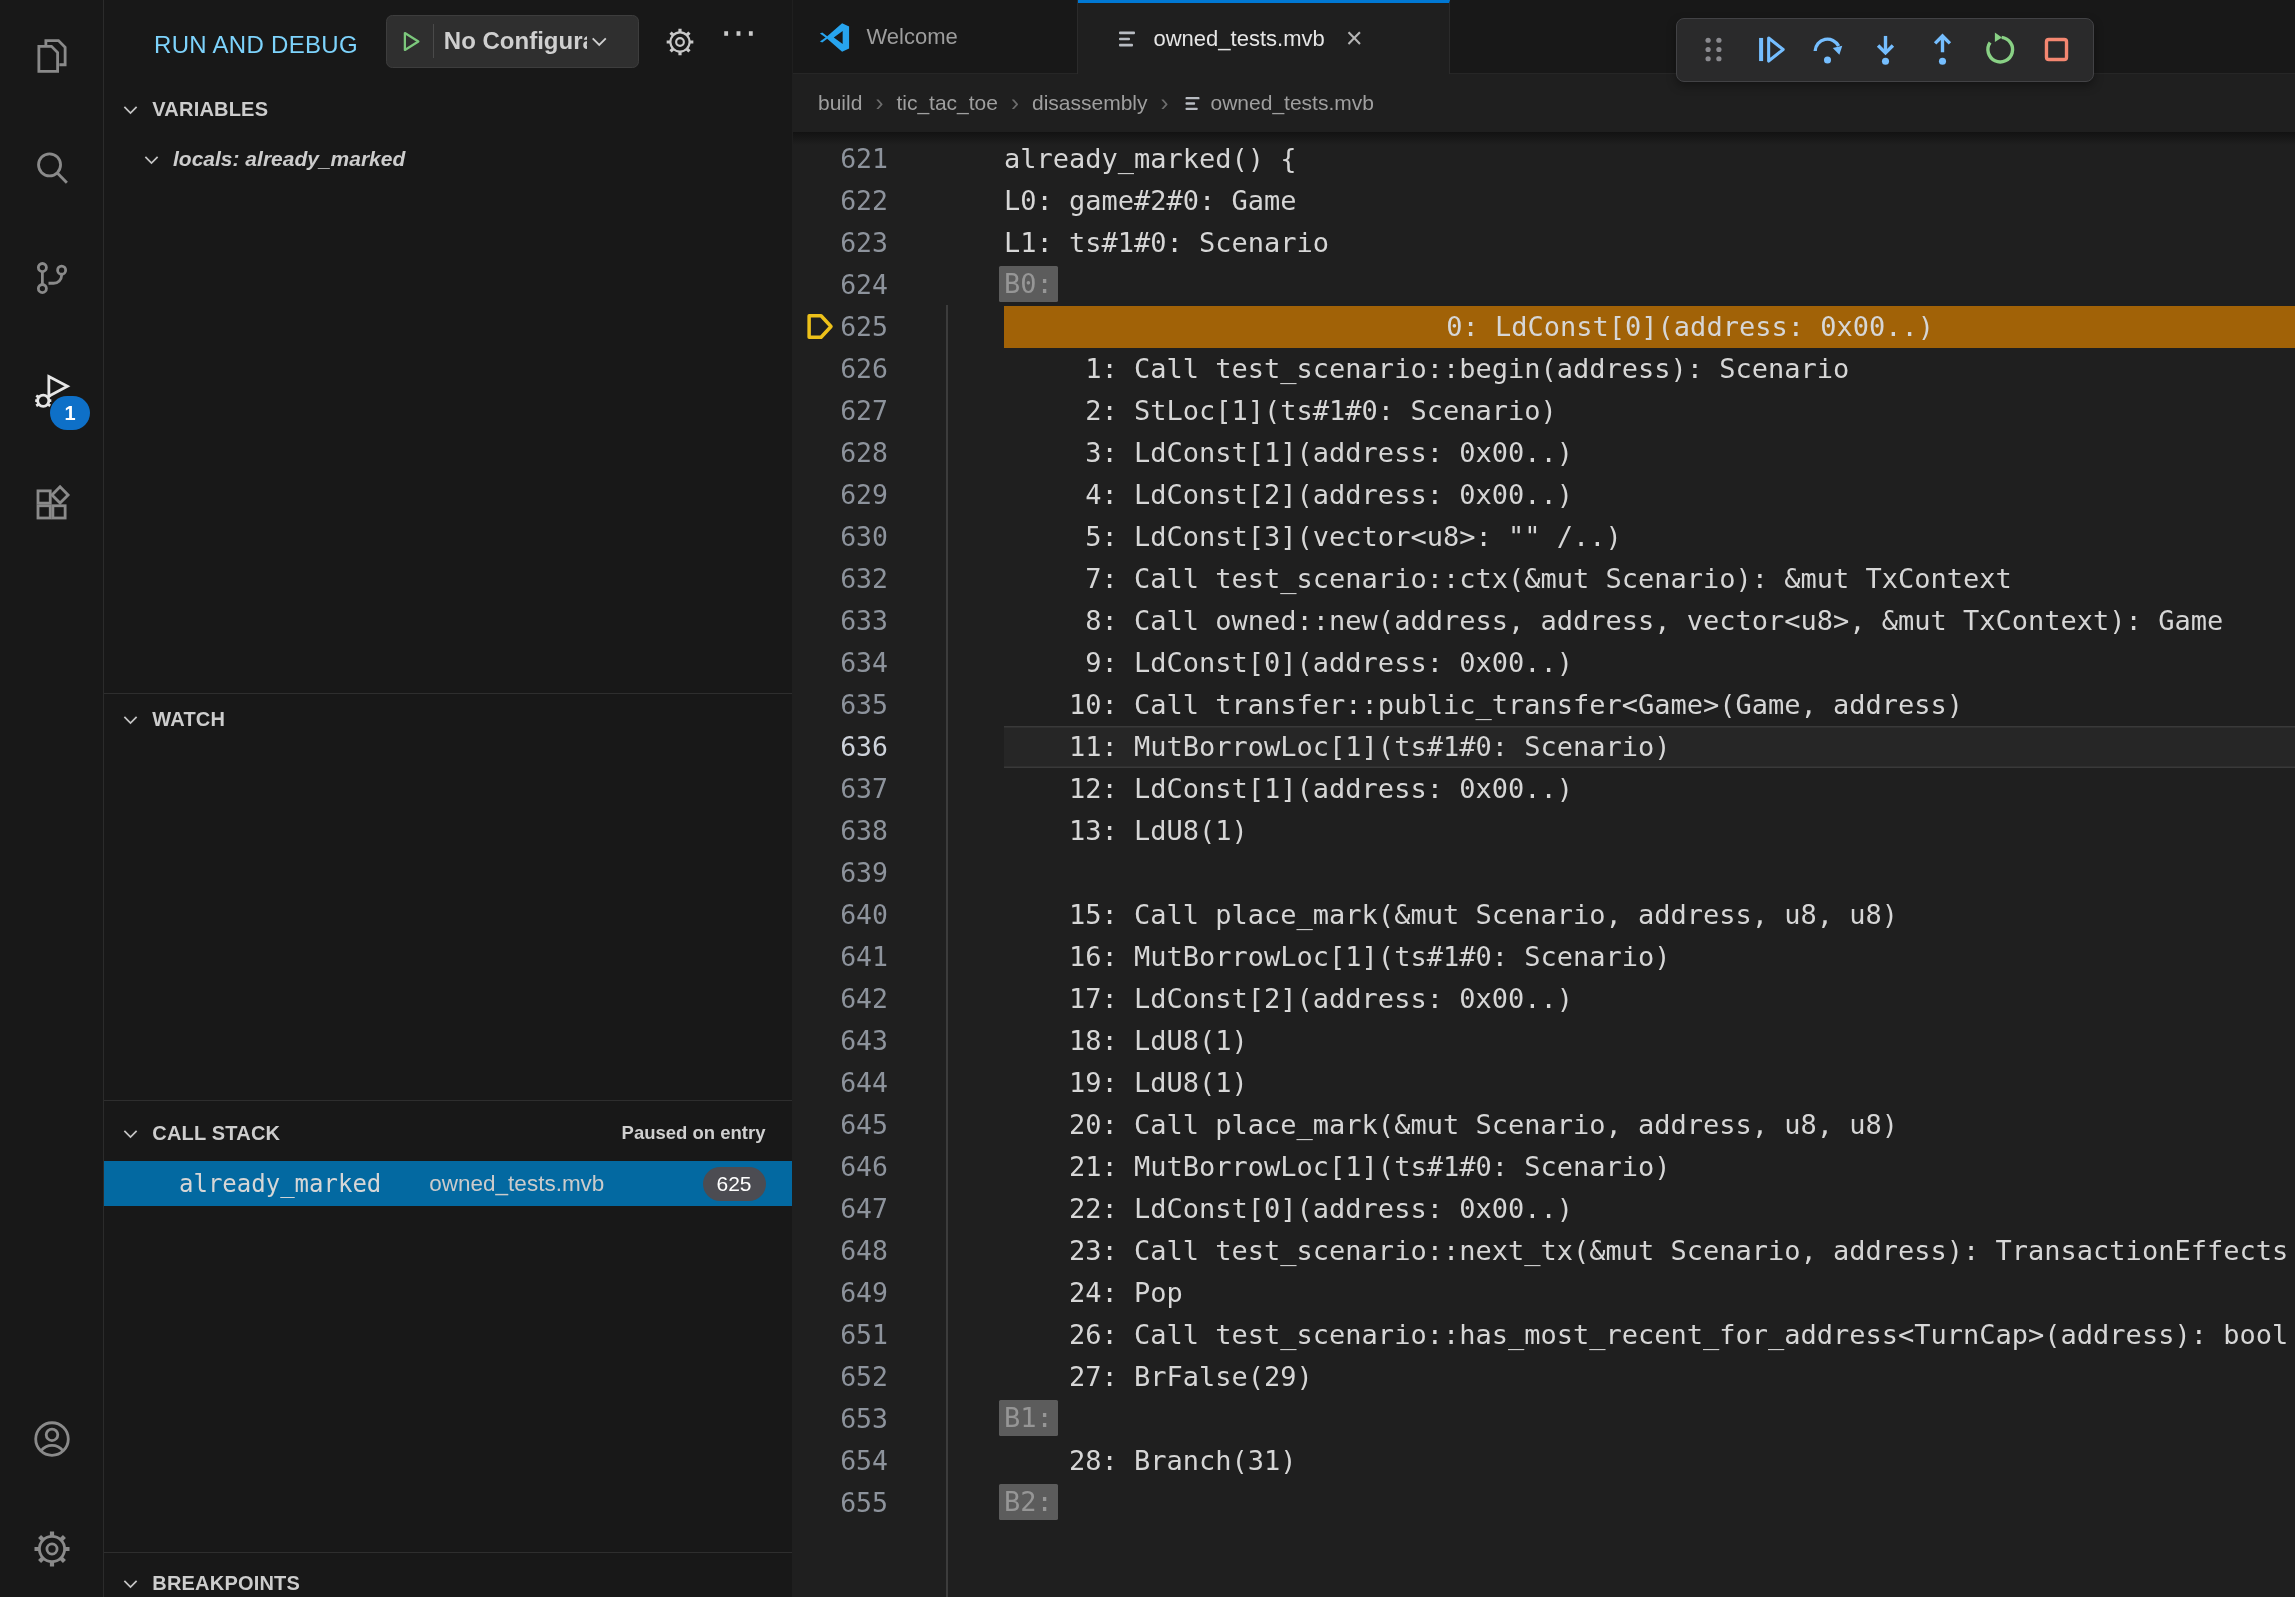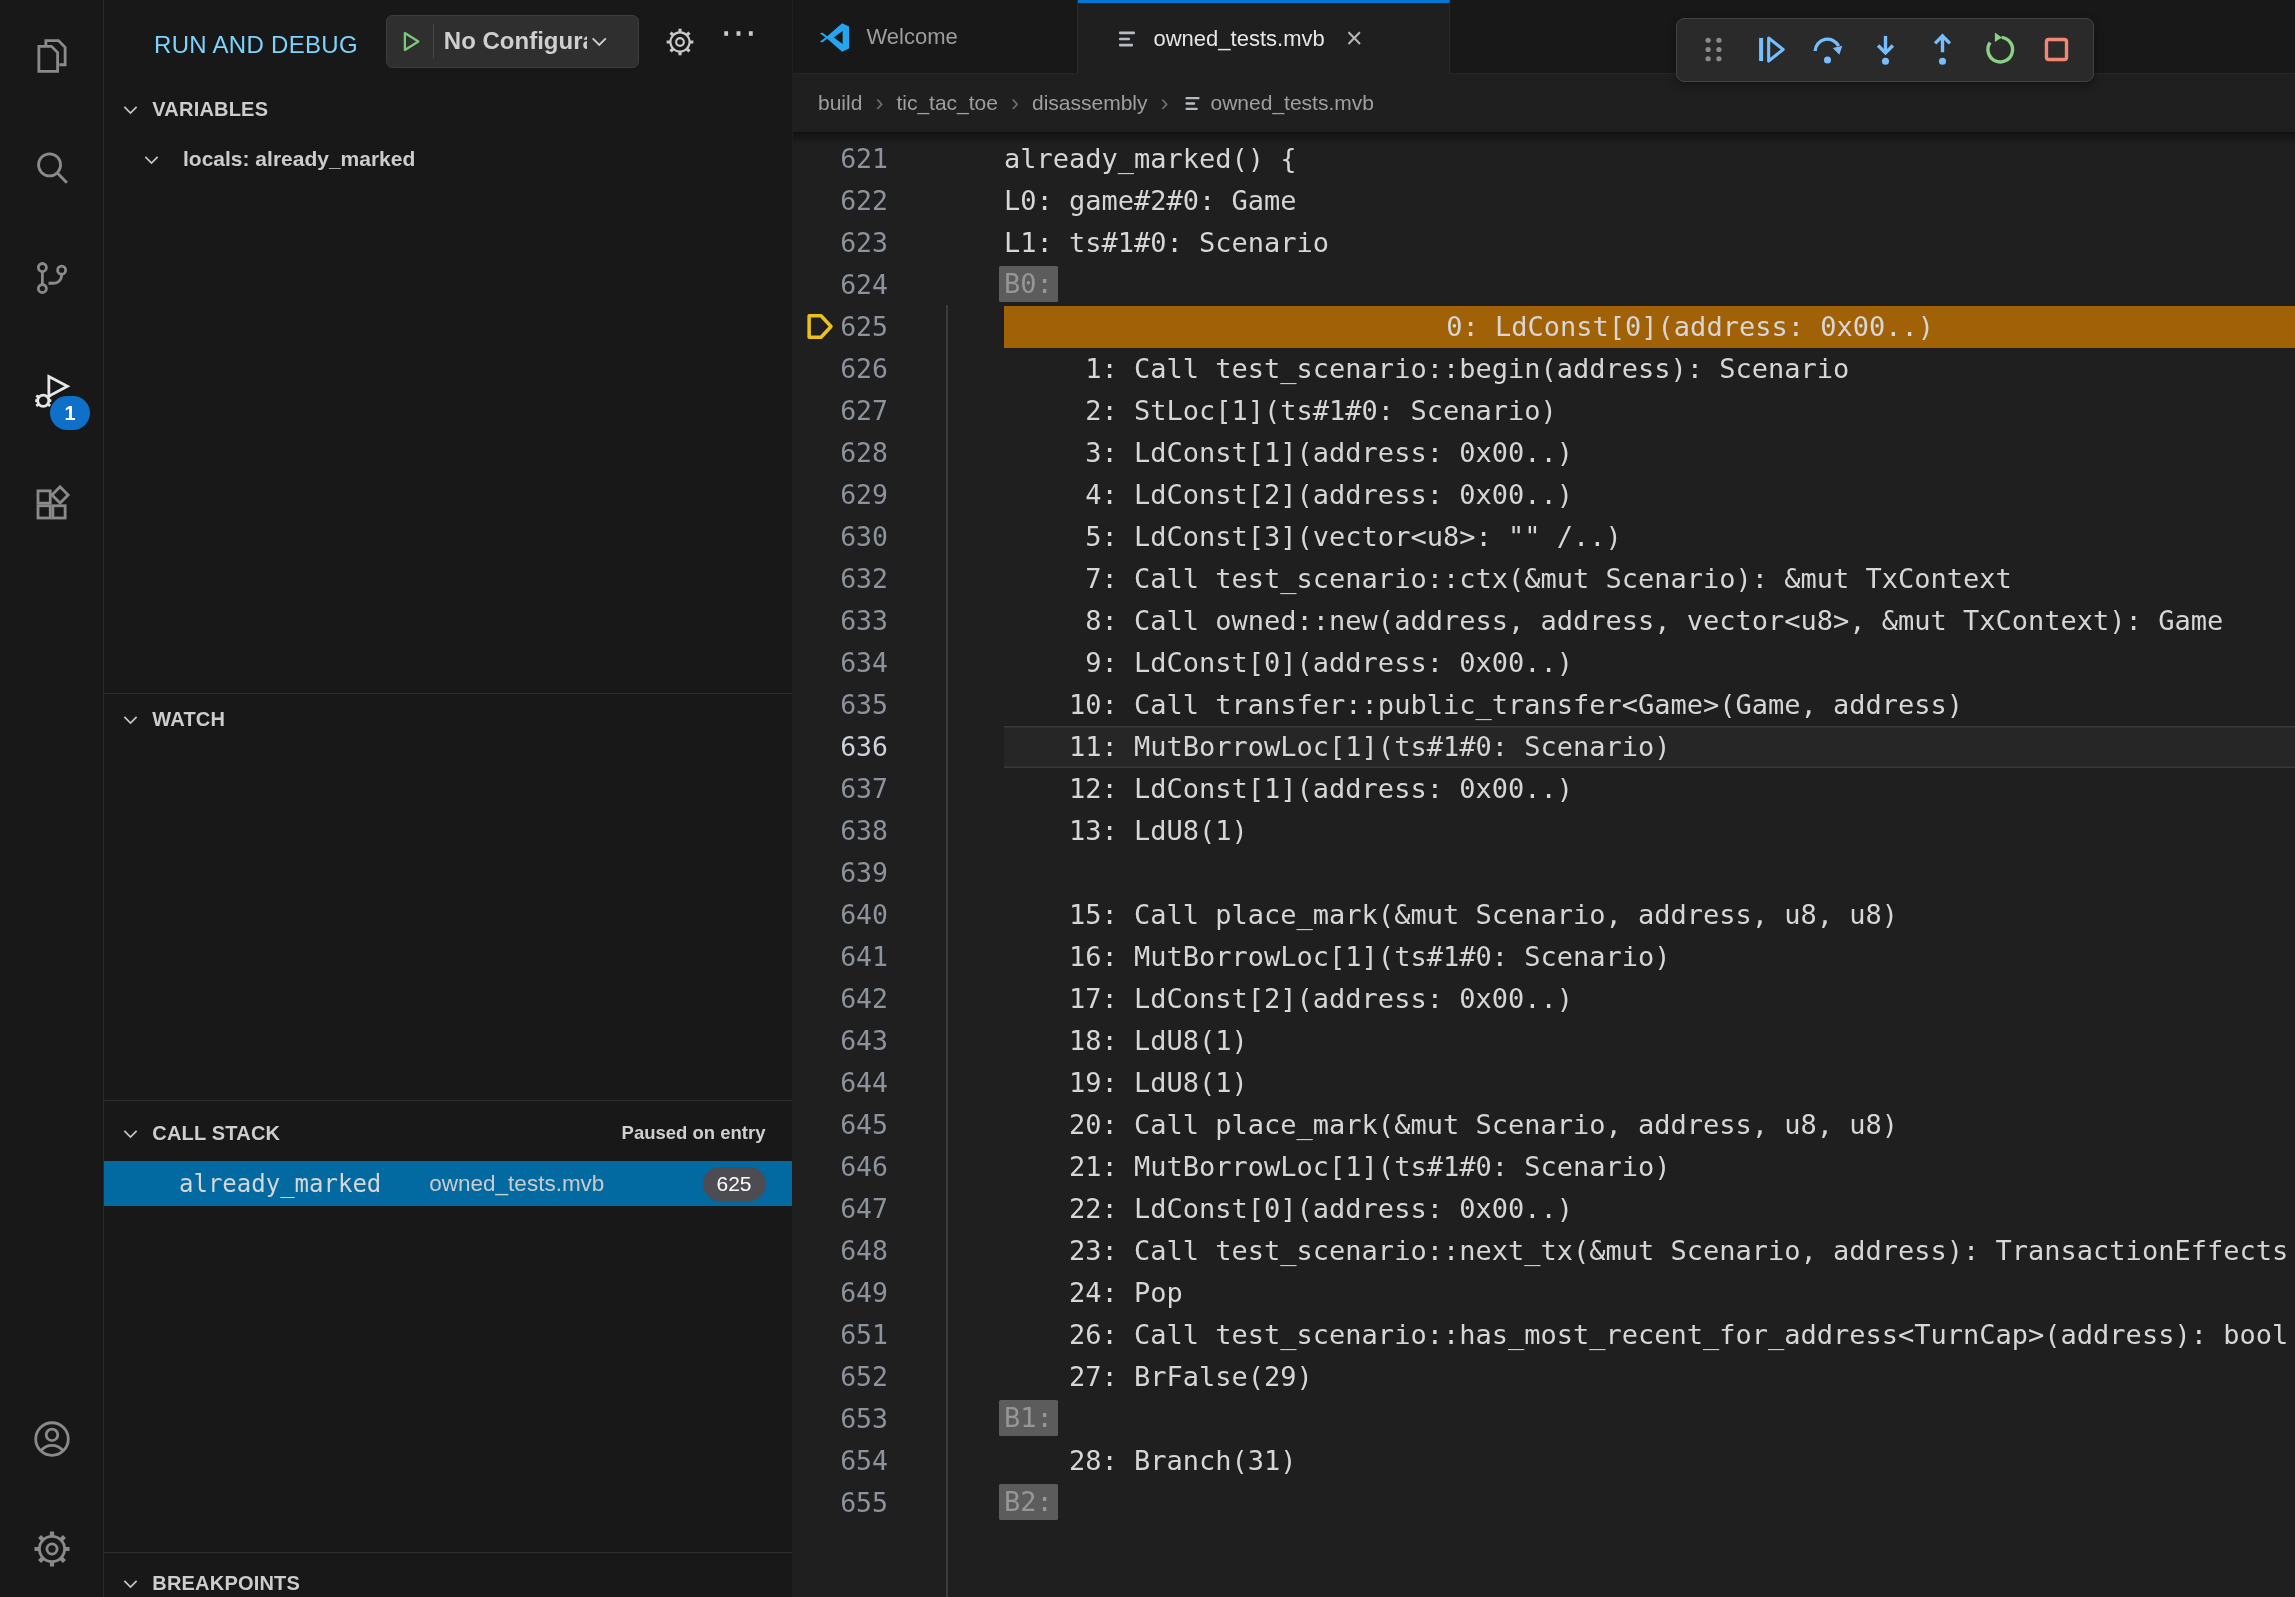--- a/index.html
+++ b/index.html
@@ -28,21 +28,21 @@
   .cfg svg.chev{width:22.5px;height:22.5px;stroke:#cfcfcf;fill:none;stroke-width:2;margin-left:1.6px;flex:0 0 auto;}
   .sb-gear{position:absolute;left:560px;top:26px;}
   .sb-gear svg{width:32px;height:32px;stroke:#c8c8c8;fill:none;}
   .sb-ellipsis{position:absolute;left:616px;top:11.3px;font-size:37px;color:#c9c9c9;}
 
   .section-header{position:absolute;left:0;width:688px;height:42px;display:flex;align-items:center;}
   .section-header svg{width:21px;height:21px;stroke:#c5c5c5;fill:none;stroke-width:2;margin-left:16px;flex:0 0 auto;}
   .section-label{font-weight:bold;font-size:20px;color:#cdcdcd;margin-left:11.3px;letter-spacing:0.2px;white-space:nowrap;}
   .scope-row{position:absolute;left:0;top:138px;width:688px;height:42px;display:flex;align-items:center;}
   .scope-row svg{width:21px;height:21px;stroke:#c5c5c5;fill:none;stroke-width:2;margin-left:37px;flex:0 0 auto;}
-  .scope-label{font-weight:bold;font-size:21px;color:#cccccc;margin-left:21px;white-space:nowrap;}
+  .scope-label{font-weight:bold;font-size:21px;color:#cccccc;margin-left:11px;white-space:nowrap;font-style:italic;}
   .sb-div{position:absolute;left:0;width:688px;height:0.8px;background:#2e2e2e;}
   .paused{position:absolute;right:26.5px;top:0;height:42px;display:flex;align-items:center;
           font-weight:bold;font-size:18.5px;color:#cfcfcf;}
   .stack-row{position:absolute;left:0;top:1161px;width:688px;height:45px;background:#0369a1;
              display:flex;align-items:center;}
   .frame-name{font-family:"DejaVu Sans Mono",monospace;font-size:24px;color:#d6d6d6;margin-left:75px;white-space:nowrap;}
   .frame-file{font-size:22.5px;color:#cbcbcb;margin-left:48px;white-space:nowrap;}
   .frame-badge{position:absolute;right:26.5px;top:5.6px;min-width:63px;height:34px;border-radius:17px;
                background:#4c4c52;color:#fff;font-size:21px;display:flex;align-items:center;justify-content:center;}
 

